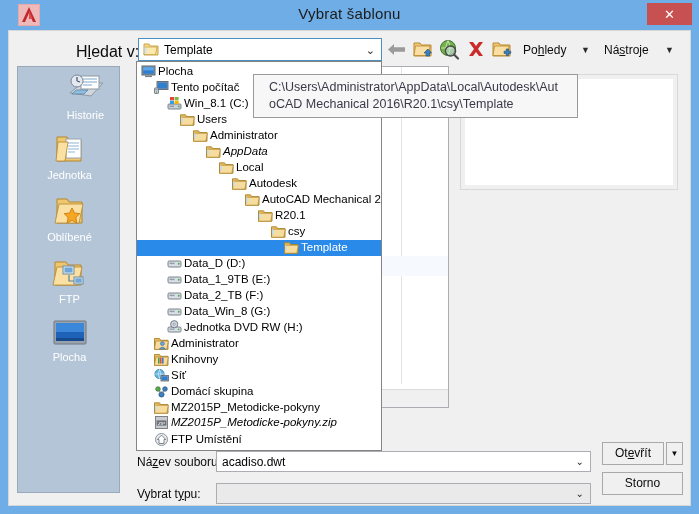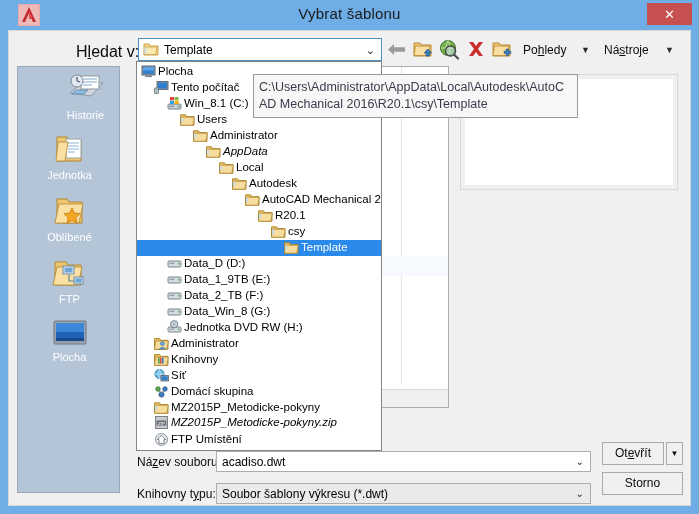--- a/index.html
+++ b/index.html
@@ -141,21 +141,21 @@
     font-size:11.5px;color:#000;white-space:nowrap;cursor:pointer;
   }
   .tnode .ic{position:absolute;top:0;}
   .tnode .tl{position:absolute;top:1px;}
   .tnode.sel{background:#2a8aea;}
   .tnode.sel .tl{color:#fff;}
   
   .tooltip{
     position:absolute;left:253px;top:74px;width:325px;height:44px;
     background:#f7f7f7;border:1px solid #9a9a9a;box-sizing:border-box;
-    z-index:60;padding:4px 5px;
+    z-index:60;padding:4px 15px;
     font-size:12.5px;color:#3a3a4a;line-height:17px;
     word-break:break-all;
   }
 </style>
 </head>
 <body>
 
 <div class="window">
 
   <div class="titlebar">
@@ -344,23 +344,22 @@
   <div class="preview">
     <div class="preview-inner"></div>
   </div>
 
   <div class="fld-label" style="left:137px;top:455px;"><span>Ná</span><u>z</u><span>ev souboru:</span></div>
   <div class="combo" style="left:216px;top:451px;width:375px;">
     <span class="val">acadiso.dwt</span>
     <span class="cv">⌄</span>
   </div>
 
-  <div class="fld-label" style="left:137px;top:487px;"><span>Knihovny t</span><u>y</u><span>pu:</span></div>
+  <div class="fld-label" style="left:137px;top:487px;"><span>Vybrat t</span><u>y</u><span>pu:</span></div>
   <div class="combo gray" style="left:216px;top:483px;width:375px;">
-    <span class="val">Soubor šablony výkresu (*.dwt)</span>
     <span class="cv">⌄</span>
   </div>
 
   <div class="btn" style="left:602px;top:442px;width:62px;"><span>Ot</span><u>e</u><span>vřít</span></div>
   <div class="btn" style="left:666px;top:442px;width:17px;font-size:8px;">▼</div>
   <div class="btn" style="left:602px;top:472px;width:81px;">Storno</div>
 
   <div class="dropdown">
     <div id="treenodes">
         <div class="tnode" style="top: 2px;">

